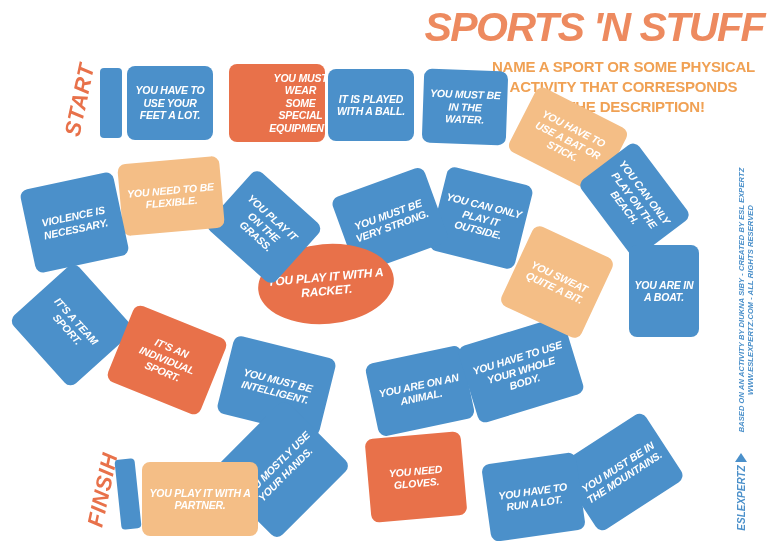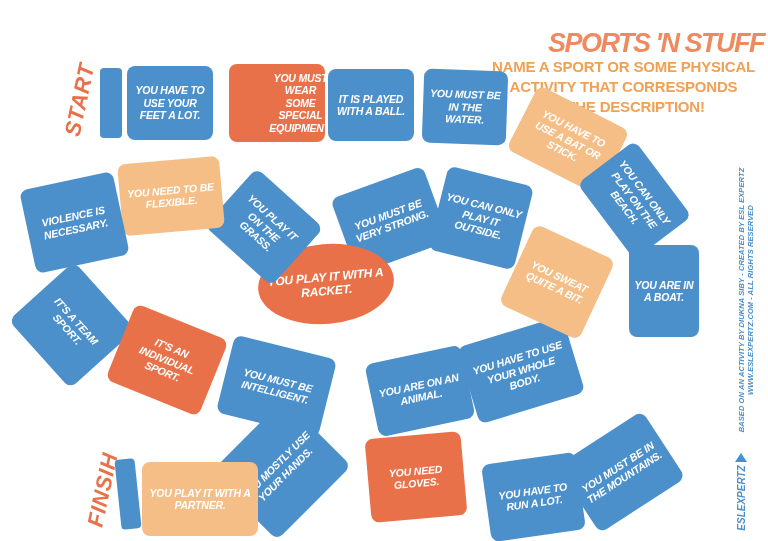--- a/index.html
+++ b/index.html
@@ -18,23 +18,22 @@
   }
   .tile .t{
     color:#fff;font-weight:bold;font-style:italic;text-transform:uppercase;
     font-size:10.5px;line-height:1.18;letter-spacing:-.2px;padding:2px 5px;
   }
   .tile.lens{border-radius:50% / 50%;}
   .tile .t.big{font-size:12px;}
 
   .page-title{
     position:absolute;top:4px;right:4px;color:var(--title);
-    font-size:27px;font-weight:bold;font-style:italic;letter-spacing:-1.5px;
+    font-size:41px;font-weight:bold;font-style:italic;letter-spacing:-1.5px;
     white-space:nowrap;
-    margin-top:24px;
   }
   .page-subtitle{
     position:absolute;top:57px;right:13px;color:var(--subtitle);
     font-size:15px;font-weight:bold;text-align:center;
     line-height:1.33;white-space:pre-line;letter-spacing:-.2px;
   }
   .side-label{
     position:absolute;color:var(--label);font-weight:bold;font-style:italic;
     font-size:22px;letter-spacing:.5px;text-align:center;width:90px;height:24px;
     line-height:24px;

